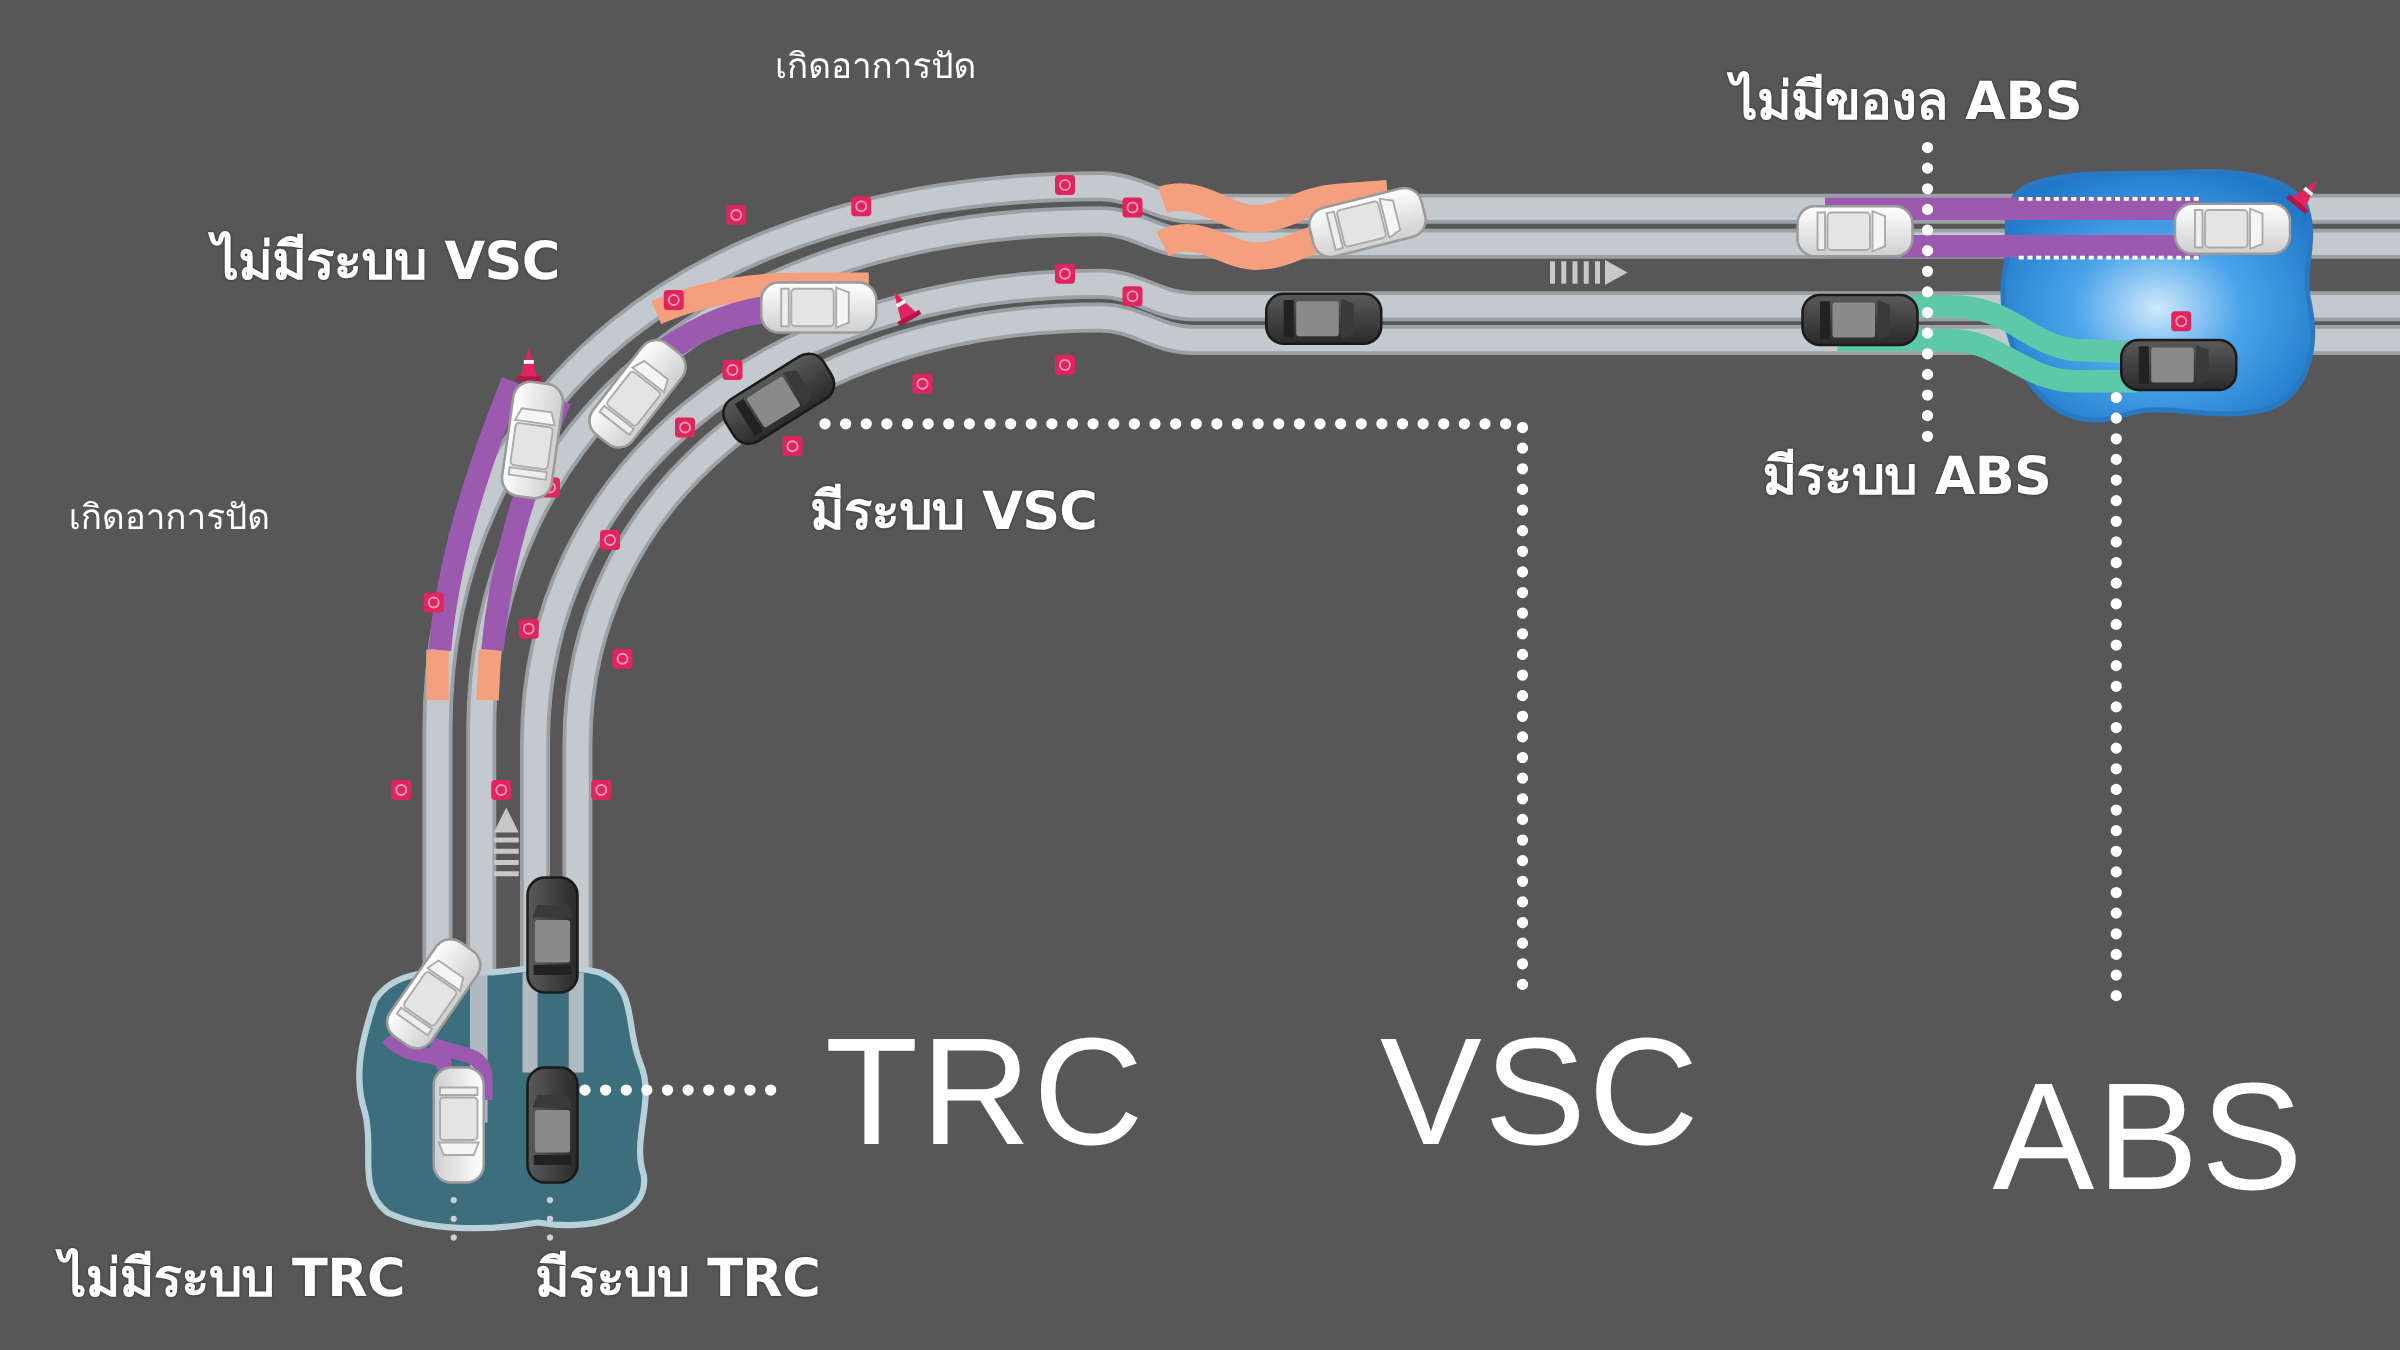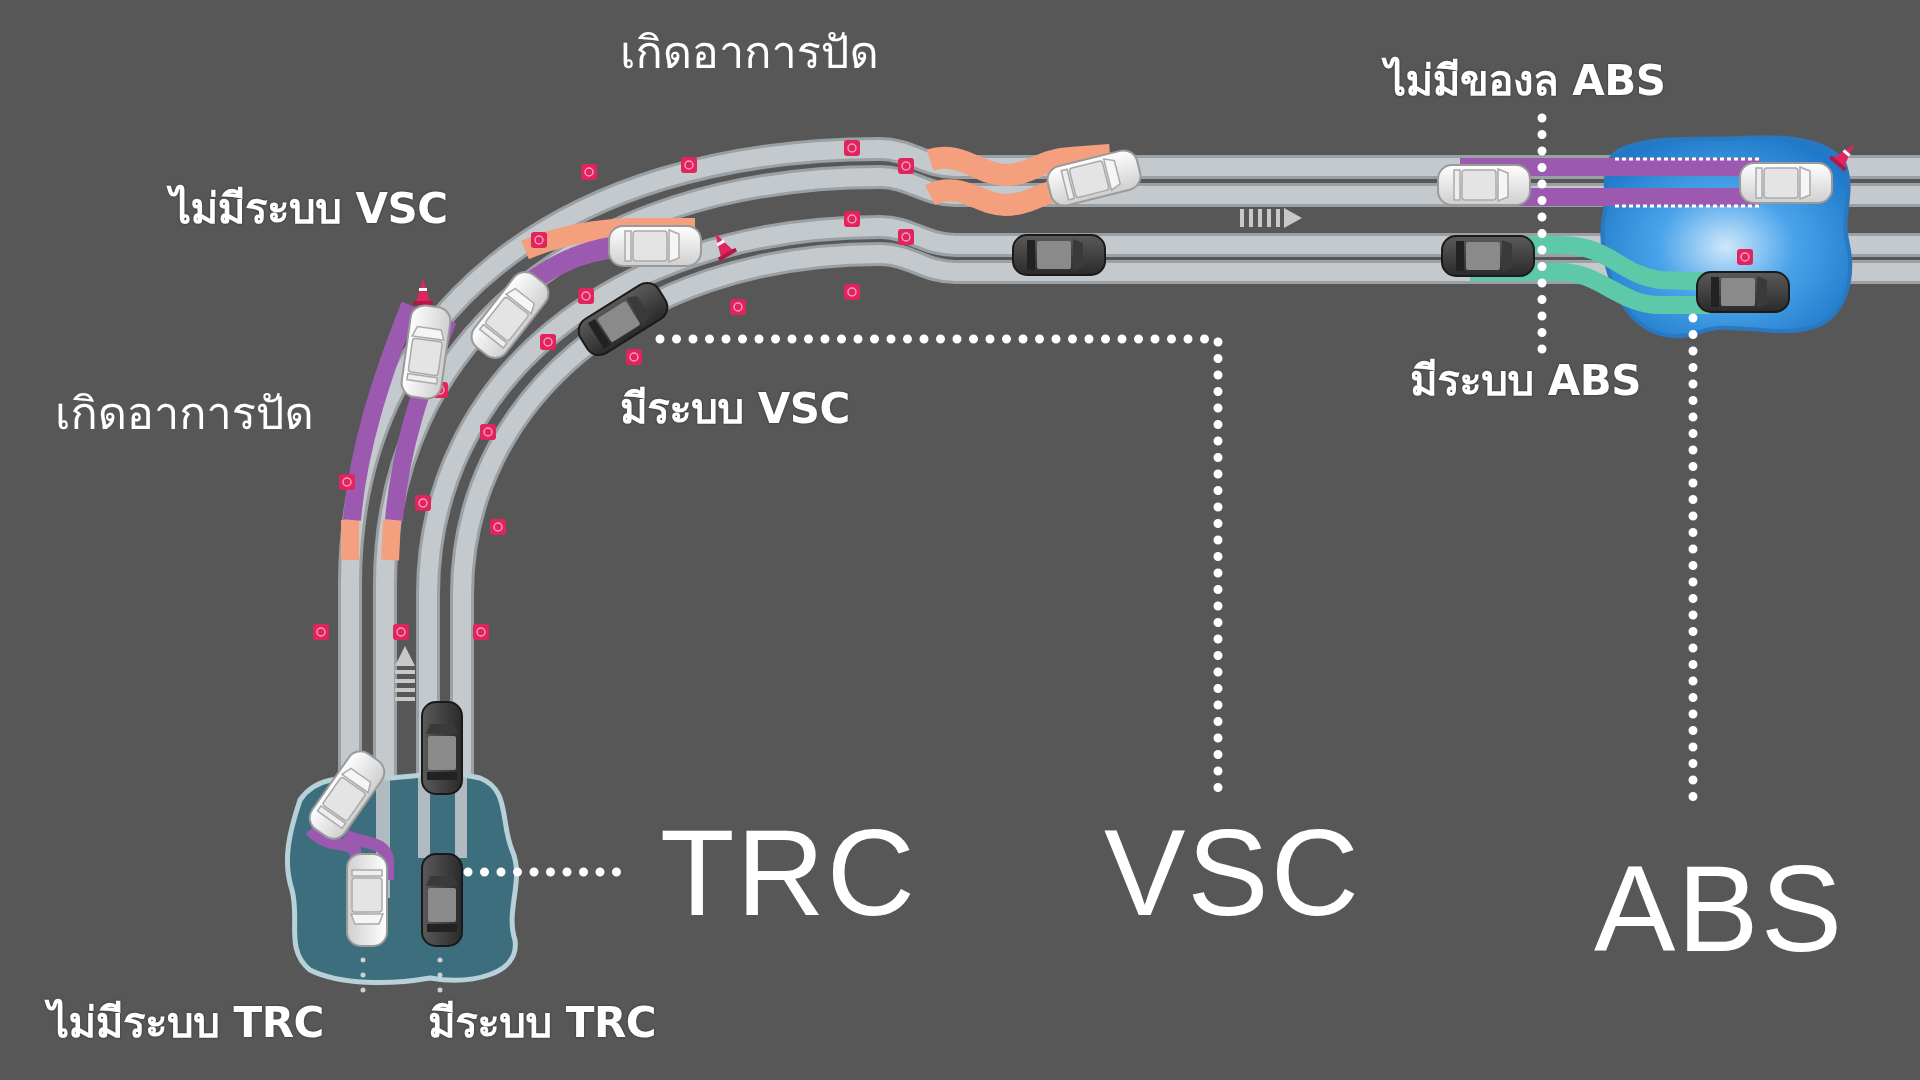--- a/index.html
+++ b/index.html
@@ -1,20 +1,20 @@
 <!DOCTYPE html>
 <html><head>
 <meta charset="utf-8">
 <style>
   html, body { margin: 0; padding: 0; background: #575757; }
   body { width: 1920px; height: 1080px; overflow: hidden; position: relative; font-family: "DejaVu Sans", sans-serif; }
   #stage { position: absolute; left: 0; top: 0; width: 1920px; height: 1080px; }
   .lbl { position: absolute; color: #ffffff; white-space: nowrap; line-height: 1; }
   .bold-lbl { font-family: "DejaVu Sans", sans-serif; font-weight: bold; font-size: 42px; letter-spacing: -0.5px; text-shadow: 0 0 2px #222; }
-  .thin-lbl { font-family: "DejaVu Sans", sans-serif; font-weight: normal; font-size: 45px; line-height: 52px; }
+  .thin-lbl { font-family: "DejaVu Sans", sans-serif; font-weight: normal; font-size: 28px; line-height: 52px; }
   .big-lbl { font-family: "Liberation Sans", sans-serif; font-weight: normal; font-size: 122px; letter-spacing: 2px; }
 </style>
 </head>
 <body>
 
 <svg id="stage" width="1920" height="1080" viewBox="0 0 1920 1080" xmlns="http://www.w3.org/2000/svg">
   <defs>
     <radialGradient id="absGrad" cx="0.5" cy="0.55" r="0.6">
       <stop offset="0" stop-color="#cfe8fb"></stop>
       <stop offset="0.45" stop-color="#4ba4ea"></stop>
@@ -188,21 +188,21 @@
 <div class="lbl thin-lbl" style="left:620px; top:27px;">
   <div>เกิดอาการปัด</div>
 </div>
 
 <div class="lbl bold-lbl" style="left:170px; top:188px;">ไม่มีระบบ VSC</div>
 
 <div class="lbl thin-lbl" style="left:55px; top:388px;">
   <div>เกิดอาการปัด</div>
 </div>
 
-<div class="lbl bold-lbl" style="left:620px; top:388px;">มีระบบ VSC</div>
+<div class="lbl bold-lbl" style="left:648px; top:388px;">มีระบบ VSC</div>
 
 <div class="lbl bold-lbl" style="left:1385px; top:60px;">ไม่มีของล ABS</div>
 
 <div class="lbl bold-lbl" style="left:1410px; top:360px;text-align:center;">มีระบบ ABS</div>
 
 <div class="lbl bold-lbl" style="left:48px; top:1002px;">ไม่มีระบบ TRC</div>
 
 <div class="lbl bold-lbl" style="left:428px; top:1002px;">มีระบบ TRC</div>
 
 <div class="lbl big-lbl" style="left:660px; top:812px;">TRC</div>

